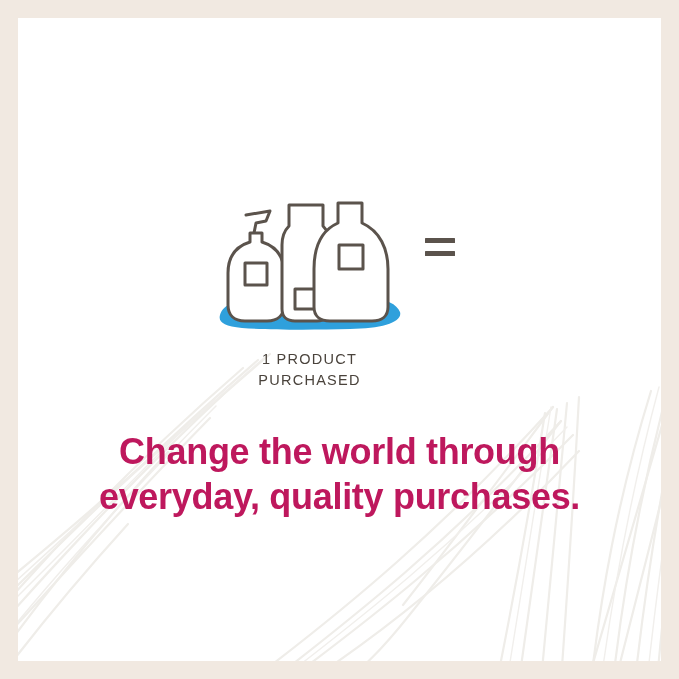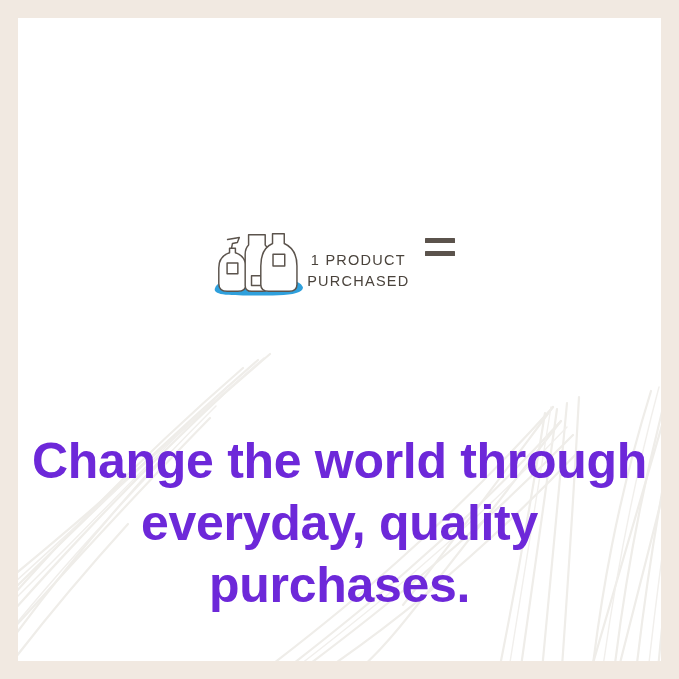--- a/index.html
+++ b/index.html
@@ -50,21 +50,21 @@
     left: 0;
     right: 0;
     top: 175px;
     display: flex;
     align-items: flex-start;
     justify-content: center;
   }
 
   .icon-block {
     display: flex;
-    flex-direction: row;
+    flex-direction: column;
     align-items: center;
   }
   .icon-block.bottles { width: 200px; }
   .icon-block.soap    { width: 175px; }
 
   .art {
     display: block;
   }
 
   .equals {
@@ -87,22 +87,22 @@
     white-space: pre-line;
   }
 
   
   .headline {
     position: absolute;
     left: 0;
     right: 0;
     top: 412px;
     text-align: center;
-    color: #6d28d9;
-    font-size: 50px;
+    color: #be185d;
+    font-size: 36px;
     font-weight: bold;
     line-height: 1.24;
     letter-spacing: -0.3px;
     white-space: pre-line;
   }
 </style>
 </head>
 <body>
 
 <div class="poster">

